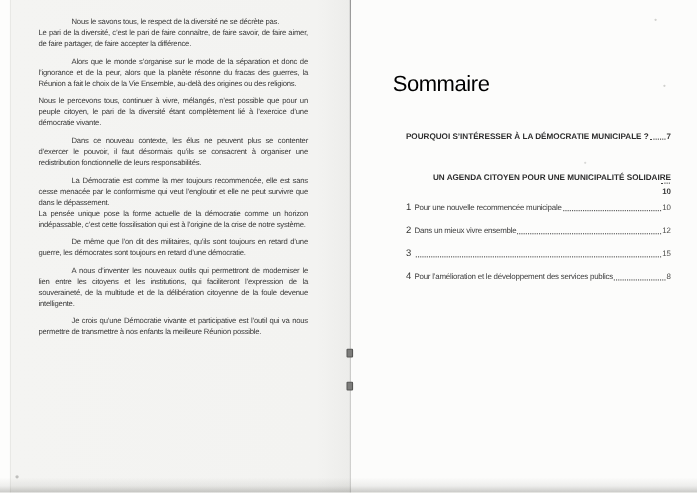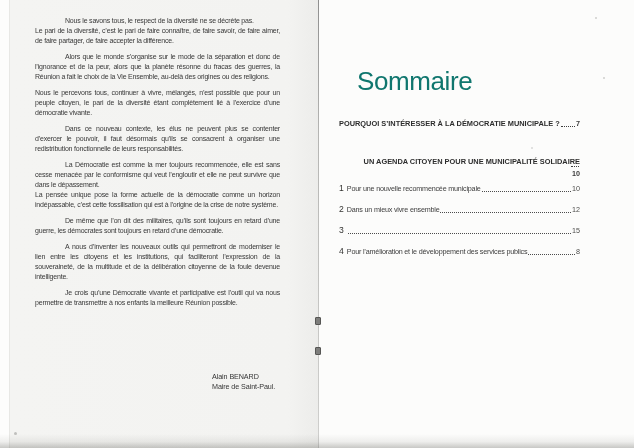--- a/index.html
+++ b/index.html
@@ -31,22 +31,22 @@
   
   .body-text{position:absolute;left:26px;top:16px;width:245px;}
   .para{
     font-size:7px;line-height:10px;letter-spacing:-0.2px;
     text-align:justify;text-indent:30px;white-space:pre-line;
     margin:0 0 6px 0;color:#383838;
   }
   .para.flush{text-indent:0;}
   .signature{position:absolute;left:203px;top:372px;font-size:7.2px;line-height:10px;letter-spacing:-0.1px;color:#343434;}
   
-  .toc-title{position:absolute;left:38px;top:66px;font-size:26px;letter-spacing:-0.4px;color:#0f766e;}
-  .toc-row{position:absolute;left:20px;width:241px;display:flex;align-items:flex-end;}
+  .toc-title{position:absolute;left:38px;top:66px;font-size:20px;letter-spacing:-0.4px;color:#000000;}
+  .toc-row{position:absolute;left:50px;width:241px;display:flex;align-items:flex-end;}
   .toc-row .lbl{white-space:nowrap;}
   .sec{font-size:7.4px;font-weight:bold;color:#2d2d2d;letter-spacing:0;}
   .sec .leader{border-bottom:1.4px dotted #3d3d3d;}
   .item{font-size:7.2px;letter-spacing:-0.2px;color:#3c3c3c;}
   .item .num{font-size:8.6px;letter-spacing:0;margin-right:3px;color:#333331;}
   .leader{flex:1;min-width:8px;border-bottom:1px dotted #4c4c4c;margin:0 1px 1.5px 1px;}
   .pg{white-space:nowrap;font-size:7.2px;color:#4d4d4b;letter-spacing:0;}
   .sec .pg{font-weight:bold;color:#3a3a3a;}
   .row-s1{top:119px;}
   .row-s2{top:157px;flex-direction:column;}
@@ -65,24 +65,20 @@
       <p class="para">Nous le savons tous, le respect de la diversité ne se décrète pas.
 Le pari de la diversité, c’est le pari de faire connaître, de faire savoir, de faire aimer, de faire partager, de faire accepter la différence.</p>
       <p class="para">Alors que le monde s’organise sur le mode de la séparation et donc de l’ignorance et de la peur, alors que la planète résonne du fracas des guerres, la Réunion a fait le choix de la Vie Ensemble, au-delà des origines ou des religions.</p>
       <p class="para flush">Nous le percevons tous, continuer à vivre, mélangés, n’est possible que pour un peuple citoyen, le pari de la diversité étant complètement lié à l’exercice d’une démocratie vivante.</p>
       <p class="para">Dans ce nouveau contexte, les élus ne peuvent plus se contenter d’exercer le pouvoir, il faut désormais qu’ils se consacrent à organiser une redistribution fonctionnelle de leurs responsabilités.</p>
       <p class="para">La Démocratie est comme la mer toujours recommencée, elle est sans cesse menacée par le conformisme qui veut l’engloutir et elle ne peut survivre que dans le dépassement.
 La pensée unique pose la forme actuelle de la démocratie comme un horizon indépassable, c’est cette fossilisation qui est à l’origine de la crise de notre système.</p>
       <p class="para">De même que l’on dit des militaires, qu’ils sont toujours en retard d’une guerre, les démocrates sont toujours en retard d’une démocratie.</p>
       <p class="para">A nous d’inventer les nouveaux outils qui permettront de moderniser le lien entre les citoyens et les institutions, qui faciliteront l’expression de la souveraineté, de la multitude et de la délibération citoyenne de la foule devenue intelligente.</p>
       <p class="para">Je crois qu’une Démocratie vivante et participative est l’outil qui va nous permettre de transmettre à nos enfants la meilleure Réunion possible.</p>
-    </div>
-    <div class="signature">
-      <div>Alain BENARD</div>
-      <div>Maire de Saint-Paul.</div>
     </div>
   </div>
 
   <div class="page-right">
     <div class="toc-title">Sommaire</div>
 
     <div class="toc-row sec row-s1">
       <span class="lbl">POURQUOI S’INTÉRESSER À LA DÉMOCRATIE MUNICIPALE ?</span>
       <span class="leader"></span>
       <span class="pg">7</span>

